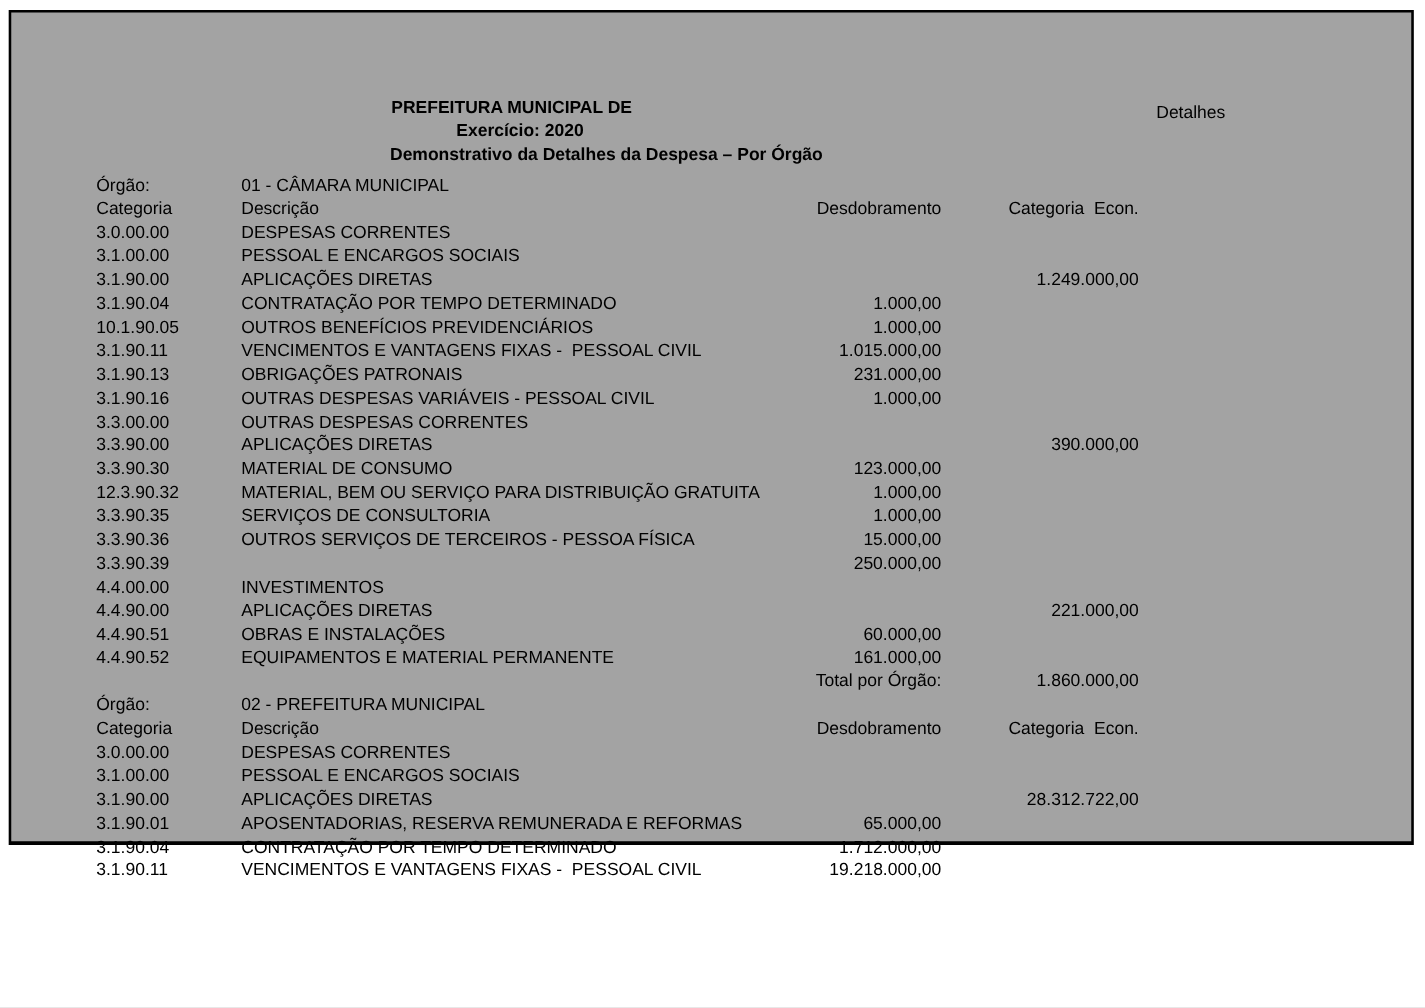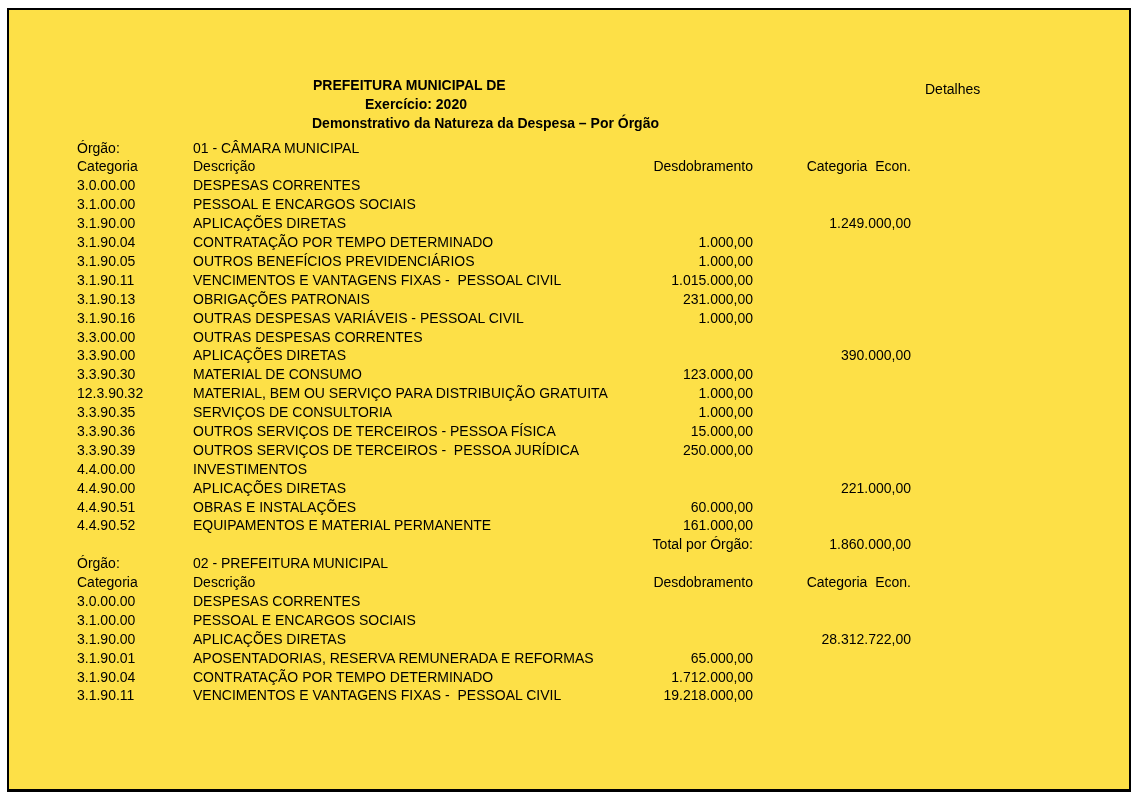--- a/index.html
+++ b/index.html
@@ -1,22 +1,22 @@
 <!DOCTYPE html>
 <html><head>
 <meta charset="utf-8">
 <style>
   html, body { margin: 0; padding: 0; background: #ffffff; }
   body {
     width: 1140px; height: 806px; position: relative; overflow: hidden;
     font-family: "Liberation Sans", sans-serif; font-size: 14px; color: #000000;
   }
   .frame {
-    position: absolute; left: 7px; top: 8px; width: 1124px; height: 784px;
-    box-sizing: border-box; background: #fde047;
+    position: absolute; left: 7px; top: 8px; width: 1124px; height: 668px;
+    box-sizing: border-box; background: #a3a3a3;
     border: 2px solid #000000; border-bottom-width: 3px;
   }
   .abs { position: absolute; line-height: 19px; white-space: pre; }
   .b { font-weight: normal; }
   .t1 { left: 304px; top: 66px; font-weight: bold; }
   .t2 { left: 356px; top: 85px; font-weight: bold; text-align: right; }
   .t3 { left: 303px; top: 104px; font-weight: bold; }
   .detalhes { left: 916px; top: 70px; cursor: pointer; }
   #report-body { position: absolute; left: 0; top: 128.6px; right: 0; }
   .line { position: relative; height: 18.9px; line-height: 18.9px; }
@@ -24,21 +24,21 @@
   .c2 { position: absolute; left: 184px; white-space: pre; }
   .c3 { position: absolute; right: 376px; white-space: pre; text-align: right; margin-left: 23px; }
   .c4 { position: absolute; right: 218px; white-space: pre; text-align: right; }
 </style>
 </head>
 <body>
 
 <div class="frame">
   <div class="abs t1">PREFEITURA MUNICIPAL DE</div>
   <div class="abs t2">Exercício: 2020</div>
-  <div class="abs t3">Demonstrativo da Natureza da Despesa – Por Órgão</div>
+  <div class="abs t3">Demonstrativo da Detalhes da Despesa – Por Órgão</div>
   <div class="abs detalhes">Detalhes</div>
   <div id="report-body">
       <div class="line">
         <span class="c1 b">Órgão:</span>
         <span class="c2 b">01 - CÂMARA MUNICIPAL</span>
       </div>
       <div class="line">
         <span class="c1 b">Categoria</span>
         <span class="c2 b">Descrição</span>
         <span class="c3 b">Desdobramento</span>
@@ -56,21 +56,21 @@
         <span class="c1">3.1.90.00</span>
         <span class="c2">APLICAÇÕES DIRETAS</span>
         <span class="c4">1.249.000,00</span>
       </div>
       <div class="line">
         <span class="c1">3.1.90.04</span>
         <span class="c2">CONTRATAÇÃO POR TEMPO DETERMINADO</span>
         <span class="c3">1.000,00</span>
       </div>
       <div class="line">
-        <span class="c1">3.1.90.05</span>
+        <span class="c1">10.1.90.05</span>
         <span class="c2">OUTROS BENEFÍCIOS PREVIDENCIÁRIOS</span>
         <span class="c3">1.000,00</span>
       </div>
       <div class="line">
         <span class="c1">3.1.90.11</span>
         <span class="c2">VENCIMENTOS E VANTAGENS FIXAS -  PESSOAL CIVIL</span>
         <span class="c3">1.015.000,00</span>
       </div>
       <div class="line">
         <span class="c1">3.1.90.13</span>
@@ -106,21 +106,20 @@
         <span class="c2">SERVIÇOS DE CONSULTORIA</span>
         <span class="c3">1.000,00</span>
       </div>
       <div class="line">
         <span class="c1">3.3.90.36</span>
         <span class="c2">OUTROS SERVIÇOS DE TERCEIROS - PESSOA FÍSICA</span>
         <span class="c3">15.000,00</span>
       </div>
       <div class="line">
         <span class="c1">3.3.90.39</span>
-        <span class="c2">OUTROS SERVIÇOS DE TERCEIROS -  PESSOA JURÍDICA</span>
         <span class="c3">250.000,00</span>
       </div>
       <div class="line">
         <span class="c1">4.4.00.00</span>
         <span class="c2">INVESTIMENTOS</span>
       </div>
       <div class="line">
         <span class="c1">4.4.90.00</span>
         <span class="c2">APLICAÇÕES DIRETAS</span>
         <span class="c4">221.000,00</span>

